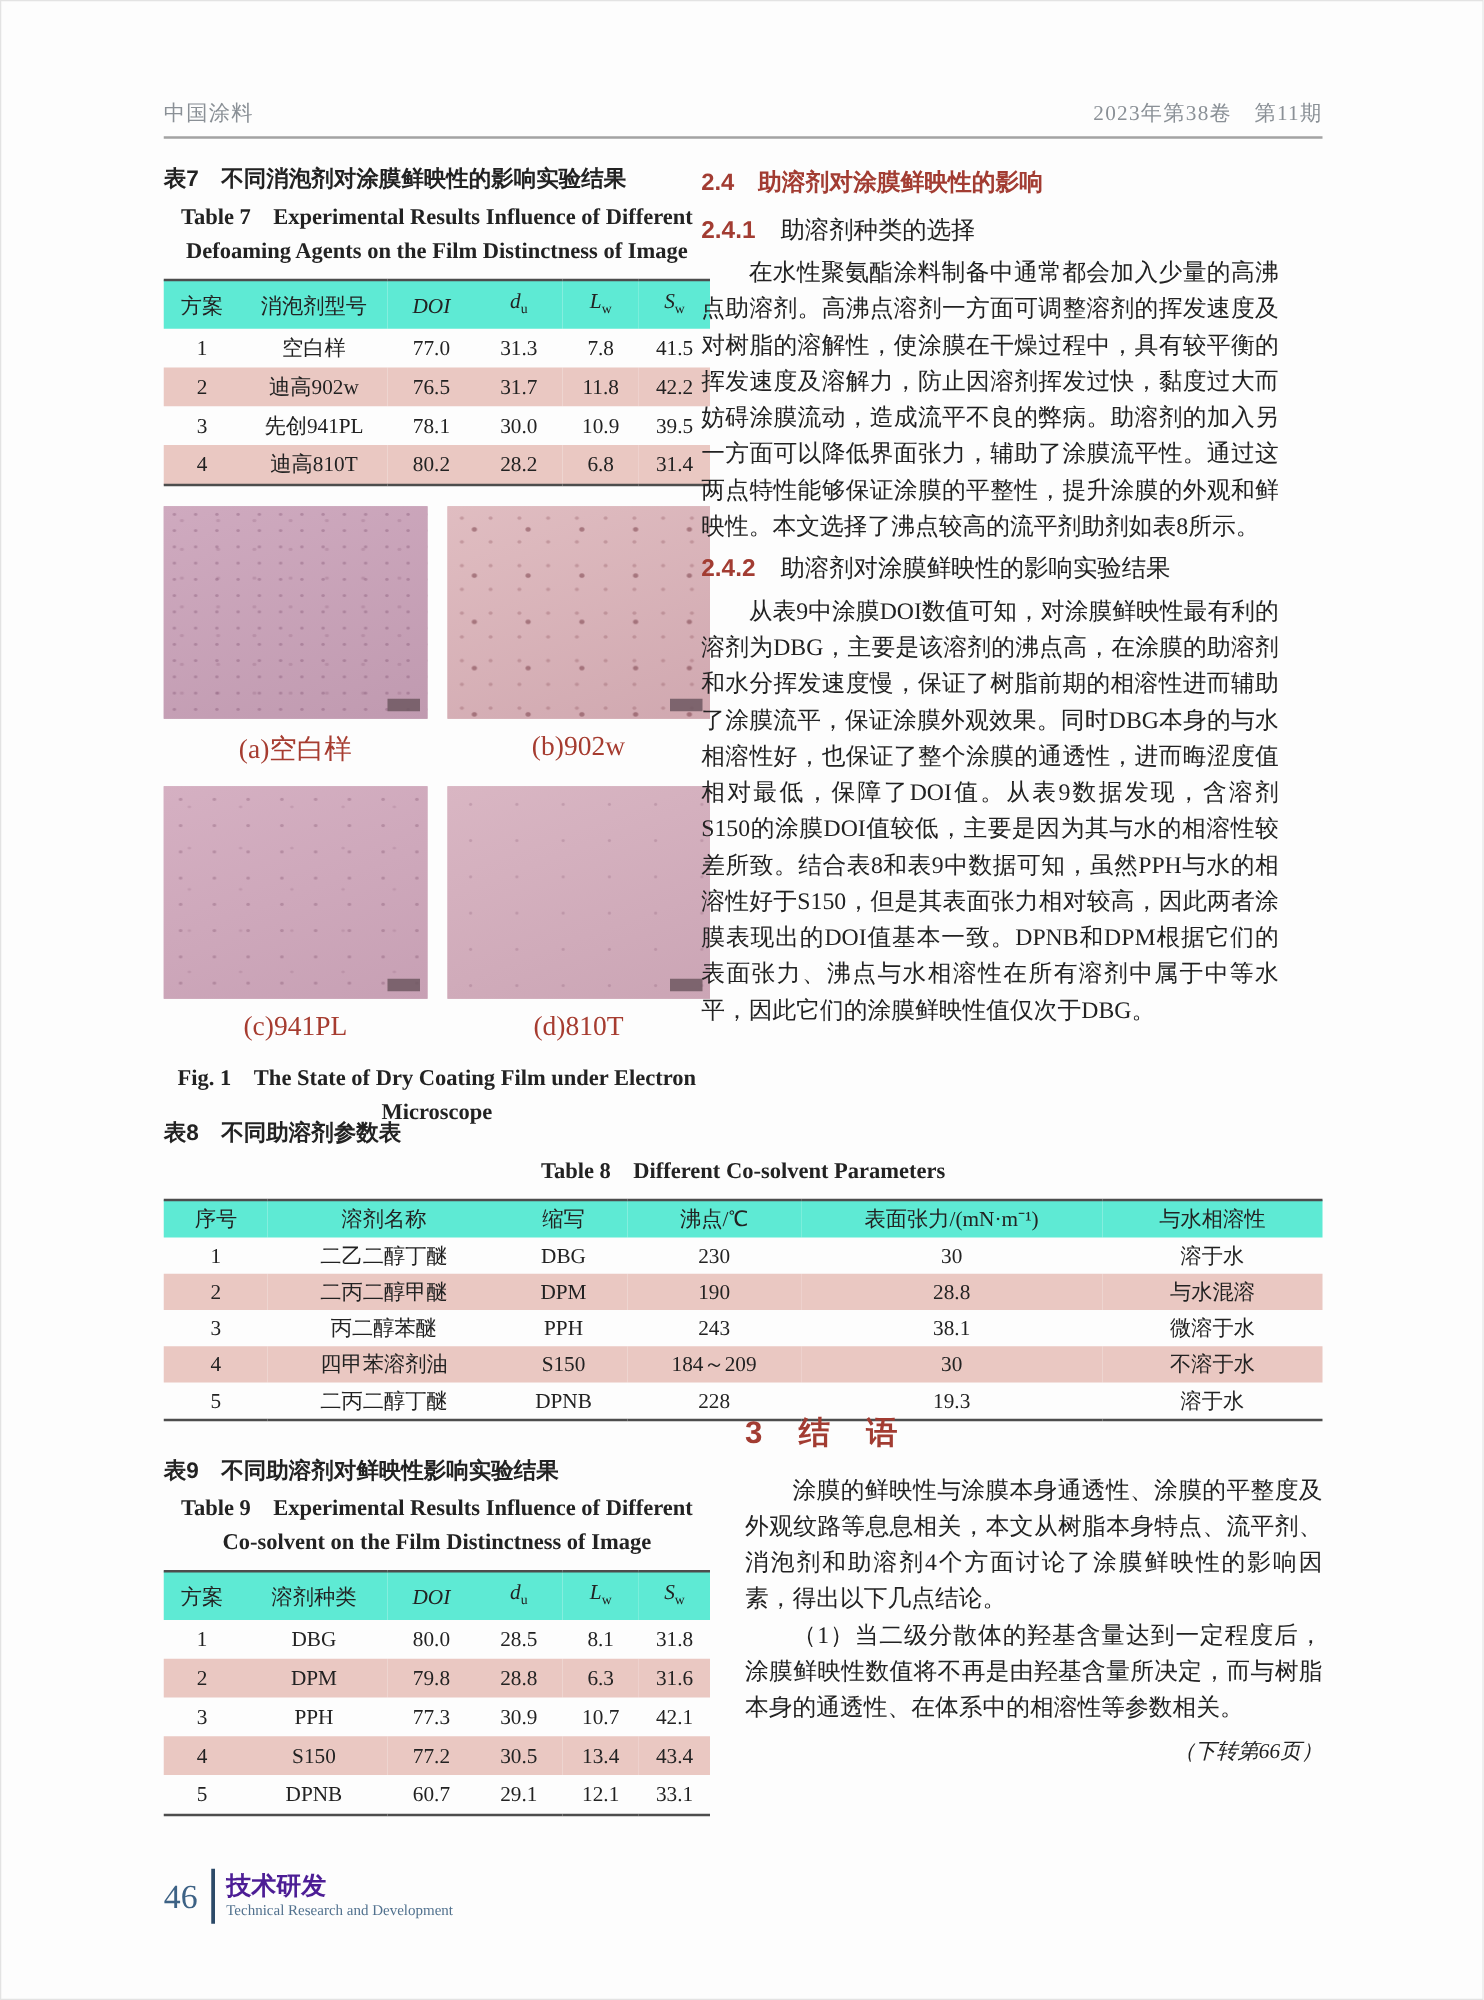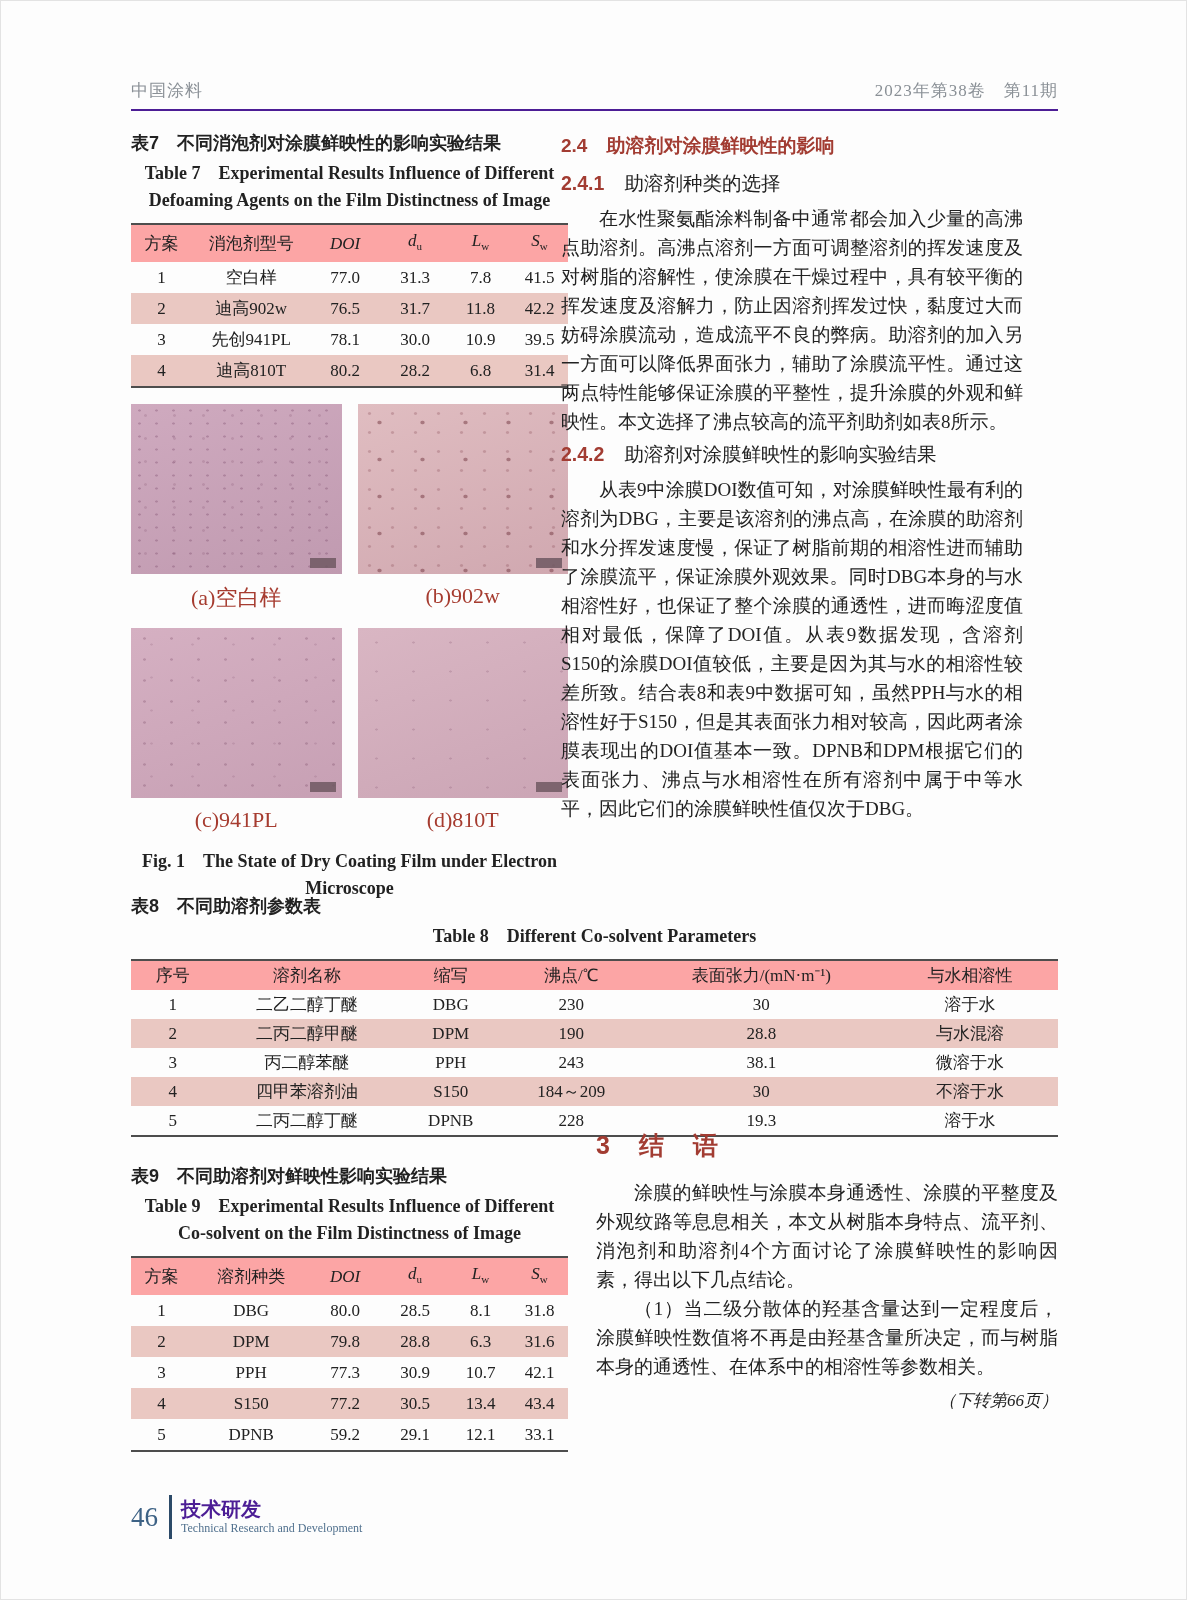--- a/index.html
+++ b/index.html
@@ -12,42 +12,42 @@
     color: #222;
     overflow: hidden;
     border: 1px solid #e3e3e3;
   }
 
   
   .page-header {
     position: absolute; top: 78px; left: 130px; width: 927px;
     display: flex; justify-content: space-between; align-items: flex-end;
     padding-bottom: 7px;
-    border-bottom: 2px solid #4c1d95;
+    border-bottom: 2px solid #a3a3a3;
     color: #8a9096; font-size: 17px; letter-spacing: 1px;
   }
 
   
   .col-left-top  { position: absolute; top: 130px; left: 130px; width: 437px; }
   .col-right-top { position: absolute; top: 132px; left: 560px; width: 462px; }
   .table8-block  { position: absolute; top: 893px; left: 130px; width: 927px; }
   .col-left-bot  { position: absolute; top: 1163px; left: 130px; width: 437px; }
   .col-right-bot { position: absolute; top: 1128px; left: 595px; width: 462px; }
 
   
   .tbl-cap-cn { font-weight:bold; font-size:18px;
                 font-family:"Liberation Sans", sans-serif; margin-bottom:5px; }
   .tbl-cap-en { text-align:center; font-weight:bold; font-size:18px; line-height:27px;
                 font-family:"Liberation Serif", serif; }
 
   
   table { width:100%; border-collapse:collapse; margin-top:9px;
           border-top:2px solid #4d4d4d; border-bottom:2px solid #4d4d4d;
           font-size:17px; }
-  thead tr { background:#fca5a5; }
+  thead tr { background:#5eead4; }
   tbody tr:nth-child(even) { background:#eac8c2; }
   th, td { text-align:center; padding:5px 2px; font-weight:normal; line-height:21px; }
   th i { font-style:italic; }
   th sub { font-size:11px; }
   .t8 th, .t8 td { padding:4px 2px; }
 
   
   .fig-grid { display:grid; grid-template-columns:1fr 1fr; column-gap:16px; margin-top:16px; }
   .micro { height:170px; position:relative; }
   .micro-a { background-color:#c8a2b6;
@@ -336,21 +336,21 @@
             <td>4</td>
             <td>S150</td>
             <td>77.2</td>
             <td>30.5</td>
             <td>13.4</td>
             <td>43.4</td>
           </tr>
           <tr>
             <td>5</td>
             <td>DPNB</td>
-            <td>59.2</td>
+            <td>60.7</td>
             <td>29.1</td>
             <td>12.1</td>
             <td>33.1</td>
           </tr>
         </tbody>
     </table>
   </div>
 
   <div class="col-right-bot">
     <div class="concl-head">3　结　语</div>

